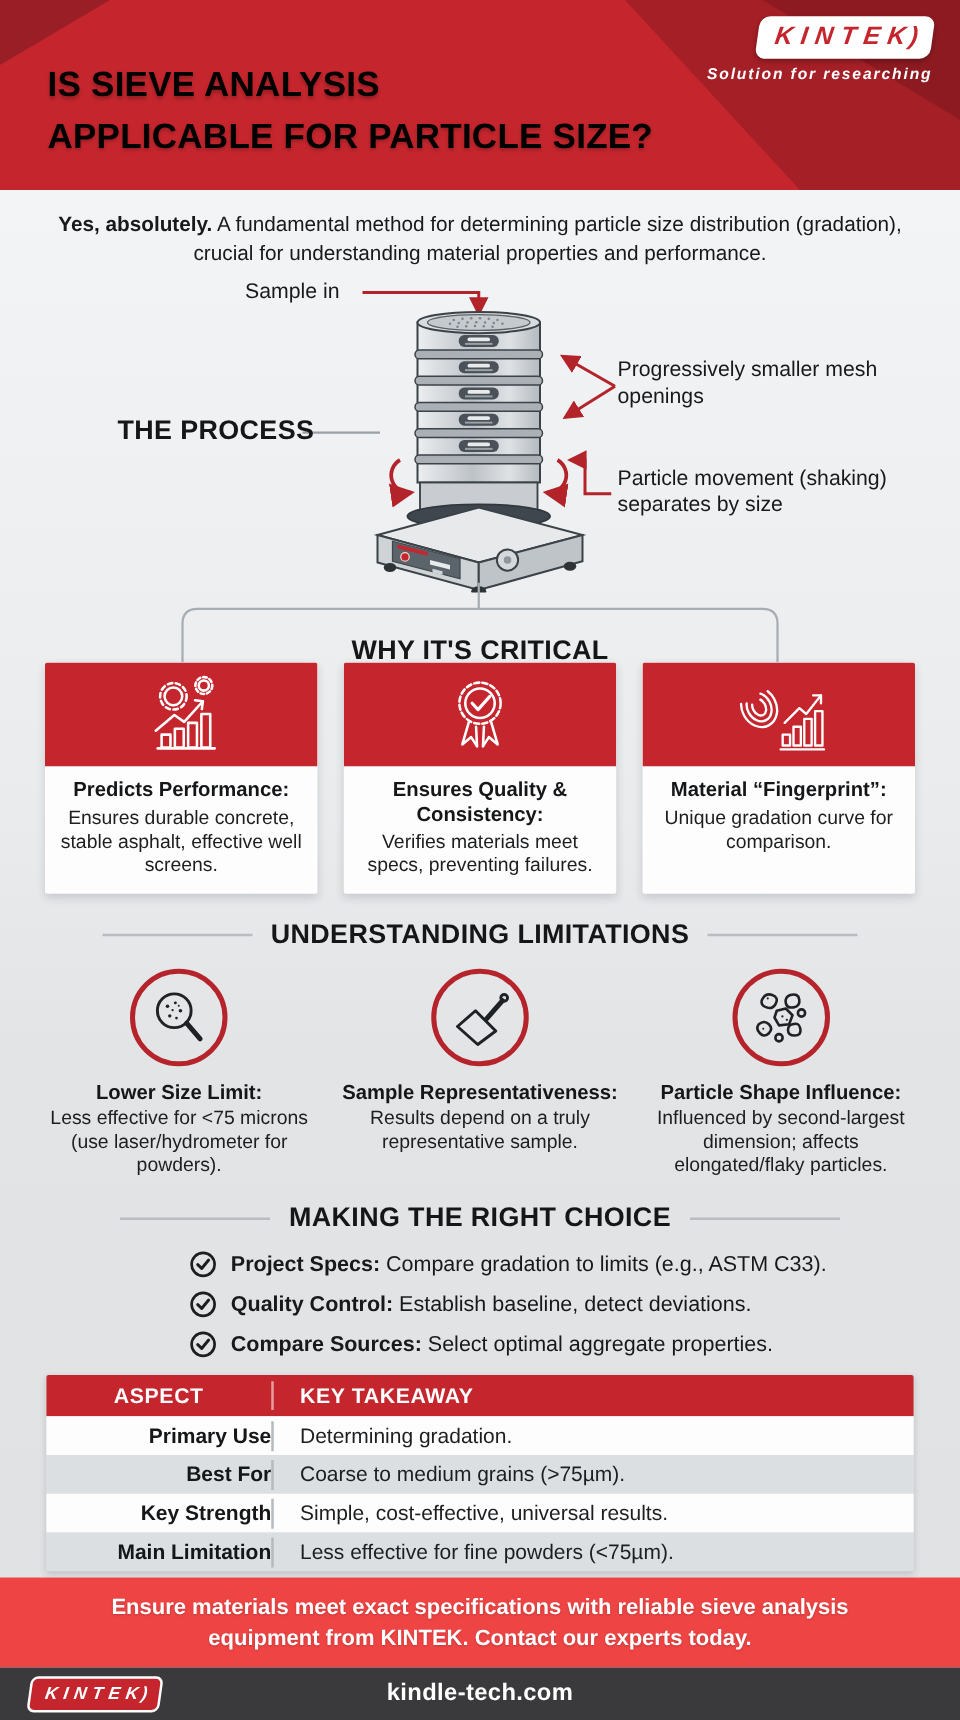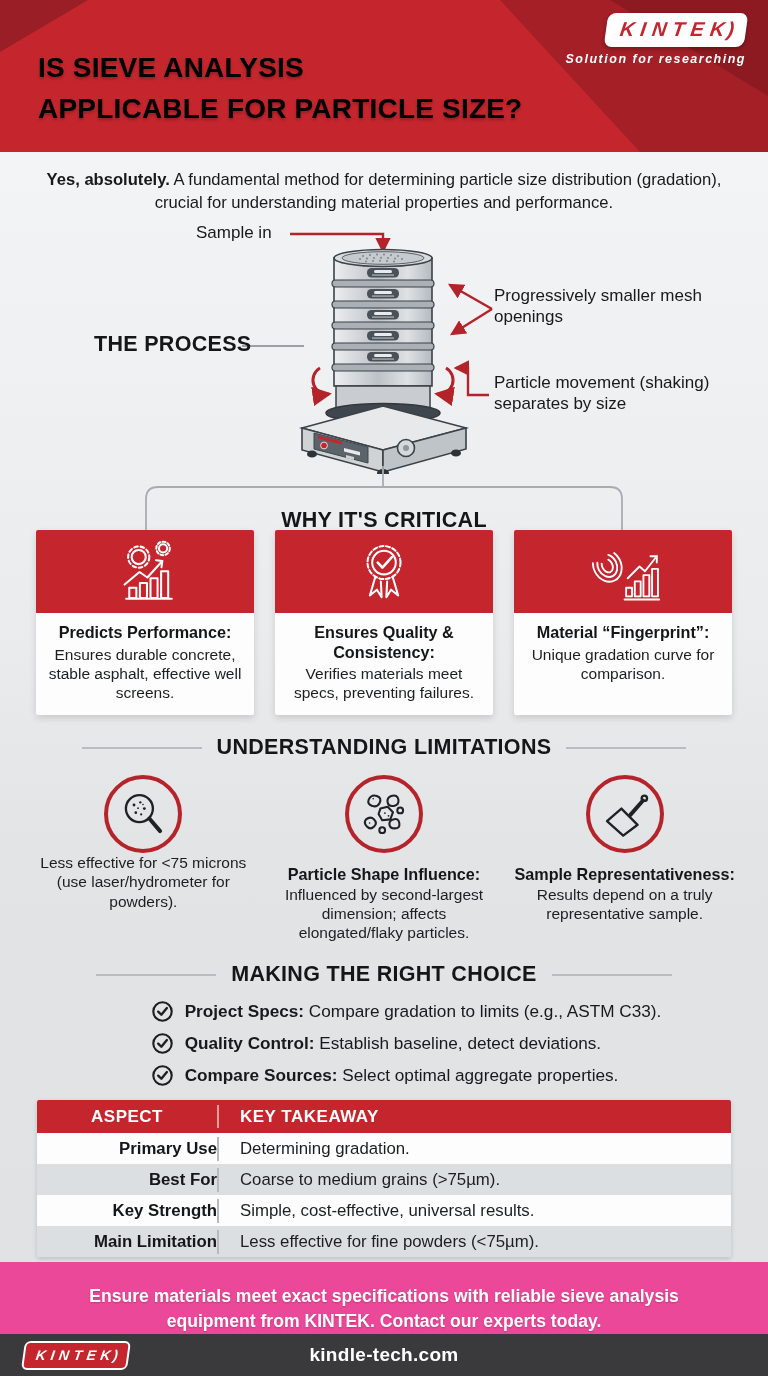--- a/index.html
+++ b/index.html
@@ -66,21 +66,21 @@
   .takeaway { margin:13px 37px 0; border-radius:2px; overflow:hidden; box-shadow:0 2px 5px rgba(40,45,50,.18); }
   .t-row { display:grid; grid-template-columns:180px 1fr; align-items:center; }
   .t-head { background:#c5262d; color:#fff; height:33px; }
   .t-head .c1 { text-align:center; font-weight:800; font-size:17px; letter-spacing:.5px; }
   .t-head .c2 { font-weight:800; font-size:17px; letter-spacing:.5px; padding-left:21px; border-left:2px solid rgba(255,255,255,.55); height:23px; line-height:23px; }
   .t-body .t-row { height:31px; background:#fdfdfd; }
   .t-body .t-row:nth-child(even) { background:#dcdfe1; }
   .t-body .c1 { text-align:right; font-weight:800; font-size:16.8px; color:#141618; }
   .t-body .c2 { font-size:16.8px; color:#1c1e20; padding-left:21px; border-left:2px solid #b6babd; height:24px; line-height:24px; }
   
-  .cta { height:72px; background:#ec4899; display:flex; align-items:flex-end; justify-content:center; }
+  .cta { height:72px; background:#ef4444; display:flex; align-items:center; justify-content:center; }
   .cta p { width:660px; text-align:center; color:#fff; font-weight:800; font-size:17.6px; line-height:1.42; text-shadow:0 1px 2px rgba(0,0,0,.2); }
   .fbar { height:42px; background:#3a3a3c; position:relative; display:flex; align-items:center; justify-content:center; }
   .flogo { position:absolute; left:23px; top:7px; background:#c5262d; border:2px solid #fff; border-radius:6px;
     padding:3px 9px 4px 11px; transform:skewX(-8deg); }
   .flogo .lt { color:#fff; font-weight:800; font-style:italic; font-size:14px; letter-spacing:4.5px; }
   .flogo .lm { color:#fff; font-weight:800; font-style:italic; font-size:14px; margin-left:-2px; }
   .fsite { color:#fff; font-weight:700; font-size:19px; letter-spacing:.3px; }
 </style>
 </head>
 <body>
@@ -309,21 +309,33 @@
               <circle cx="20" cy="20" r="1.6"></circle>
                 <circle cx="27" cy="17" r="1.3"></circle>
                 <circle cx="31.5" cy="24" r="1.6"></circle>
               <circle cx="22" cy="28.5" r="1.5"></circle>
                 <circle cx="28" cy="30.5" r="1.2"></circle>
                 <circle cx="24.5" cy="23.5" r="1"></circle>
                 <circle cx="30" cy="19.5" r="0.9"></circle>
             </g>
           </svg>
         </div>
+        <h3>Lower Size Limit:</h3>
         <p>Less effective for &lt;75 microns (use laser/hydrometer for powders).</p>
+      </div>
+      <div class="limit">
+        <div class="ring">
+          <svg width="54" height="54" viewBox="0 0 60 60" fill="none" stroke="#1f2225" stroke-width="2.6" stroke-linecap="round" stroke-linejoin="round">
+            <path d="M 10 38 L 26 24 L 44 42 L 28 54 Z"></path>
+            <path d="M 36 31 L 50 15" stroke-width="4.4"></path>
+            <circle cx="51.5" cy="12.5" r="3"></circle>
+          </svg>
+        </div>
+        <h3>Sample Representativeness:</h3>
+        <p>Results depend on a truly representative sample.</p>
       </div>
       <div class="limit">
         <div class="ring">
           <svg width="54" height="54" viewBox="0 0 60 60" fill="none" stroke="#1f2225" stroke-width="2.3" stroke-linecap="round" stroke-linejoin="round">
             <path d="M 13 14 q 3 -6 9 -4 q 6 2 3 8 q -3 5 -8 3 q -6 -2 -4 -7 z"></path>
             <path d="M 38 10 q 7 -2 8 4 q 1 6 -5 7 q -6 1 -7 -4 q -1 -5 4 -7 z"></path>
             <path d="M 26 24 l 8 -2 l 6 6 l -3 8 l -9 1 l -4 -7 z"></path>
             <path d="M 10 36 q 5 -4 9 0 q 4 4 0 8 q -4 4 -8 0 q -4 -4 -1 -8 z"></path>
             <path d="M 40 36 q 6 -2 7 4 q 1 6 -5 6 q -6 0 -6 -5 q 0 -4 4 -5 z"></path>
             <circle cx="48" cy="26" r="3.2"></circle>
@@ -332,31 +344,20 @@
                 <circle cx="31" cy="29" r="1"></circle>
                 <circle cx="35" cy="32" r="1"></circle>
                 <circle cx="18" cy="13" r="0.9"></circle>
                 <circle cx="14" cy="40" r="0.9"></circle>
               </g>
           </svg>
         </div>
         <h3>Particle Shape Influence:</h3>
         <p>Influenced by second-largest dimension; affects elongated/flaky particles.</p>
       </div>
-      <div class="limit">
-        <div class="ring">
-          <svg width="54" height="54" viewBox="0 0 60 60" fill="none" stroke="#1f2225" stroke-width="2.6" stroke-linecap="round" stroke-linejoin="round">
-            <path d="M 10 38 L 26 24 L 44 42 L 28 54 Z"></path>
-            <path d="M 36 31 L 50 15" stroke-width="4.4"></path>
-            <circle cx="51.5" cy="12.5" r="3"></circle>
-          </svg>
-        </div>
-        <h3>Sample Representativeness:</h3>
-        <p>Results depend on a truly representative sample.</p>
-      </div>
     </div>
   </section>
 
   <section class="choice">
     <div class="hrow">
       <span class="hline"></span>
       <h2 class="sec-h">MAKING THE RIGHT CHOICE</h2>
       <span class="hline"></span>
     </div>
     <ul>

